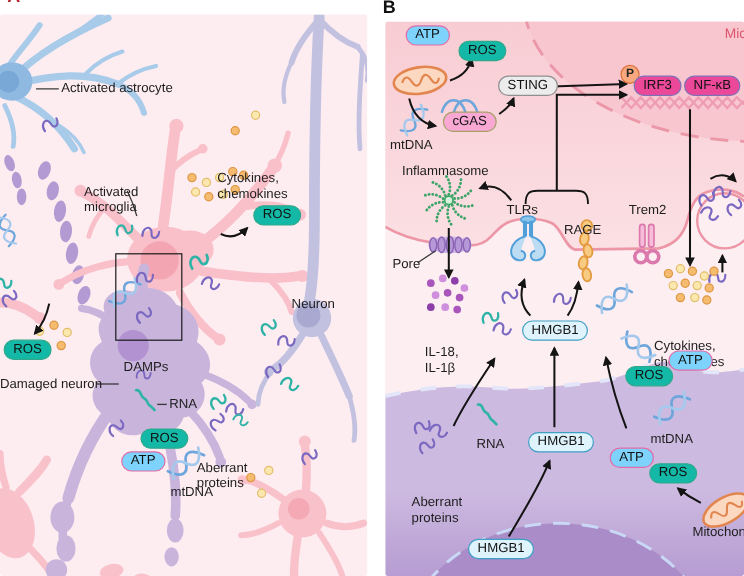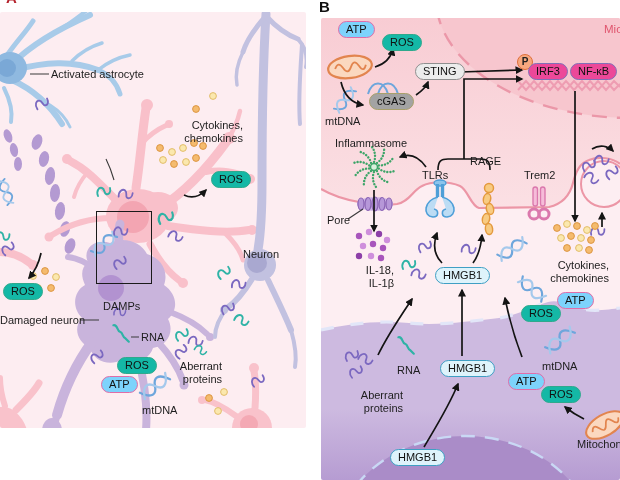--- a/index.html
+++ b/index.html
@@ -1,30 +1,30 @@
 <!DOCTYPE html>
 <html><head>
 <meta charset="utf-8">
 <style>
   html,body{margin:0;padding:0;}
   body{width:620px;height:480px;position:relative;overflow:hidden;background:#ffffff;
        font-family:"Liberation Sans","DejaVu Sans",sans-serif;color:#1d1d1d;}
   .panel{position:absolute;overflow:hidden;border-radius:2px;}
-  #panelA{left:0;top:12px;width:306px;height:416px;background:#fdedf1;}
+  #panelA{left:0;top:12px;width:306px;height:468px;background:#fdedf1;}
   #panelB{left:321px;top:18px;width:299px;height:462px;background:#fdeef2;}
   svg{position:absolute;left:0;top:0;display:block;}
   .lbl{position:absolute;font-size:11px;line-height:12.5px;color:#1d1d1d;white-space:nowrap;}
-  .lbl.wrap{white-space:normal;text-align:right;}
+  .lbl.wrap{white-space:normal;text-align:left;margin-top:24px;}
   .pill{position:absolute;font-size:11px;line-height:13px;padding:1px 7px;border-radius:10px;
         color:#111;white-space:nowrap;}
   .ros{background:#14b8a6;border:1.5px solid #2fa98c;}
   .atp{background:#7dd3fc;border:1.5px solid #e06da8;}
   .hmgb1{background:#def3fb;border:1.5px solid #3f9fc4;}
   .sting{background:#ececec;border:1.5px solid #8f8f8f;}
-  .cgas{background:#a3a3a3;border:1.5px solid #a8a06a;text-align:center;}
+  .cgas{background:#f9a8d4;border:1.5px solid #a8a06a;text-align:center;}
   .gene{background:#ec4899;border:1.5px solid #8070b8;}
   .pcircle{position:absolute;width:14px;height:14px;border-radius:50%;background:#f7a87e;
            border:1.5px solid #df6f3a;font-size:10px;font-weight:bold;text-align:center;
            line-height:14px;color:#222;}
   .panelLetter{position:absolute;font-size:15px;font-weight:bold;color:#111;}
   #aRemnant{position:absolute;left:6px;top:-11px;font-size:15px;font-weight:bold;color:#b5232d;}
   #rectA{position:absolute;left:96px;top:199px;width:54px;height:71px;border:1.4px solid #1a1a1a;}
   #microgliaCut{color:#e0556e;font-size:11.5px;}
 </style>
 </head>
@@ -226,20 +226,21 @@
     <path d="M30,62 L49,62" stroke="#3a3a3a" stroke-width="1.1"></path>
     <path d="M106,147 C110,155 112,161 114,168" stroke="#3a3a3a" stroke-width="1.1"></path>
     <path d="M80,308 L99,308" stroke="#3a3a3a" stroke-width="1.1"></path>
     <path d="M131,325 L139,325" stroke="#3a3a3a" stroke-width="1.1"></path>
   </g>
 </svg>
 
 <div id="rectA"></div>
 
 <div class="lbl" style="left:51px;top:56px;">Activated astrocyte</div>
+<div class="lbl wrap" style="left:70px;top:118px;width:58px;">Activated microglia</div>
 <div class="lbl wrap" style="left:181px;top:107px;width:62px;">Cytokines, chemokines</div>
 <div class="lbl" style="left:243px;top:236px;">Neuron</div>
 <div class="lbl" style="left:103px;top:288px;">DAMPs</div>
 <div class="lbl" style="left:0px;top:302px;">Damaged neuron</div>
 <div class="lbl" style="left:141px;top:319px;">RNA</div>
 <div class="lbl" style="left:142px;top:392px;">mtDNA</div>
 <div class="lbl wrap" style="left:164px;top:348px;width:58px;">Aberrant proteins</div>
 
 <div class="pill ros" style="left:211px;top:159px;">ROS</div>
 <div class="pill ros" style="left:3px;top:271px;">ROS</div>
@@ -406,21 +407,21 @@
     <path d="M271,131 C279,126 287,128 292,133" marker-end="url(#ah)"></path>
     <path d="M281,209 L281,195" marker-end="url(#ah)"></path>
     <path d="M27,201 L42,191" stroke="#3a3a3a" stroke-width="1.1"></path>
   </g>
 </svg>
 
 <div class="lbl" style="left:4px;top:97px;">mtDNA</div>
 <div class="lbl" id="microgliaCut" style="left:283px;top:5px;">Microglia</div>
 <div class="lbl" style="left:14px;top:119px;">Inflammasome</div>
 <div class="lbl" style="left:101px;top:151px;">TLRs</div>
-<div class="lbl" style="left:149px;top:137px;">RAGE</div>
+<div class="lbl" style="left:149px;top:168px;">RAGE</div>
 <div class="lbl" style="left:203px;top:151px;">Trem2</div>
 <div class="lbl" style="left:6px;top:196px;">Pore</div>
 <div class="lbl wrap" style="left:33px;top:246px;width:40px;">
   <span>IL-18,</span><br>
   <span>IL-1β</span>
 </div>
 <div class="lbl wrap" style="left:224px;top:241px;width:64px;">Cytokines, chemokines</div>
 <div class="lbl wrap" style="left:22px;top:371px;width:60px;">Aberrant proteins</div>
 <div class="lbl" style="left:76px;top:346px;">RNA</div>
 <div class="lbl" style="left:221px;top:342px;">mtDNA</div>

